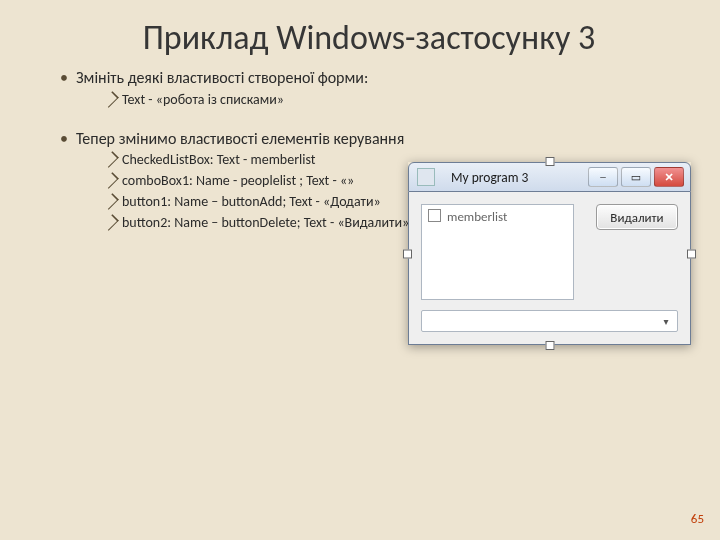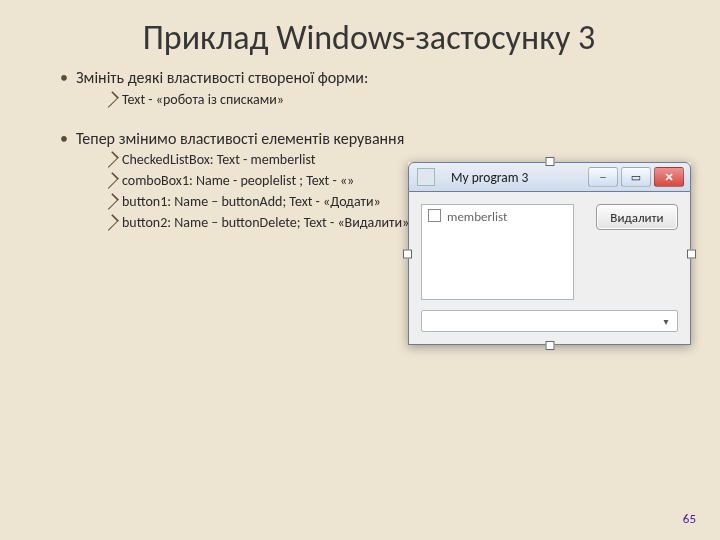--- a/index.html
+++ b/index.html
@@ -161,22 +161,22 @@
     display:flex; align-items:center; justify-content:flex-end;
     padding:0 4px; box-sizing:border-box;
   }
   .combo .arrow {
     width:14px; height:14px;
     display:flex; align-items:center; justify-content:center;
     font-size:10px; color:#555;
   }
   .pagenum {
     position:absolute;
-    right:24px; bottom:14px;
-    font-size:13px; color:#4c1d95;
+    right:16px; bottom:14px;
+    font-size:13px; color:#c2410c;
   }
 </style>
 </head>
 <body>
 
 <div class="slide">
   <div class="title">Приклад Windows-застосунку 3</div>
 
 
   <ul class="bullets">

